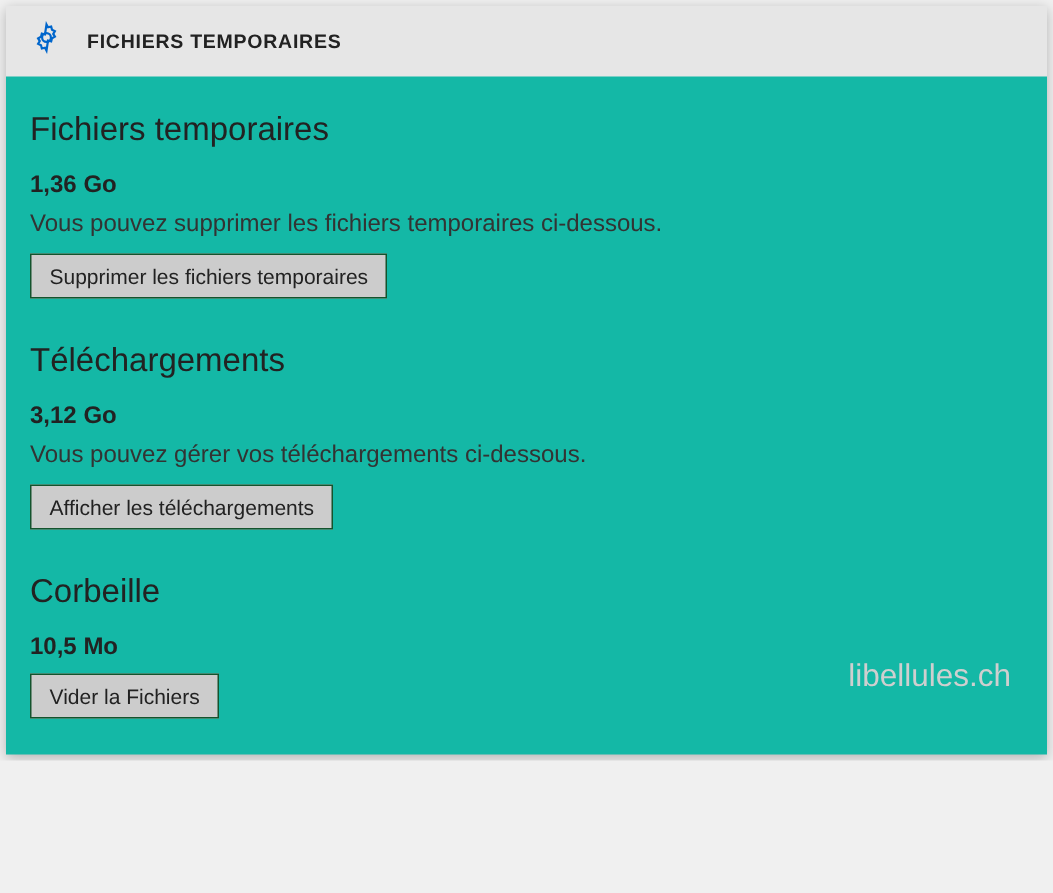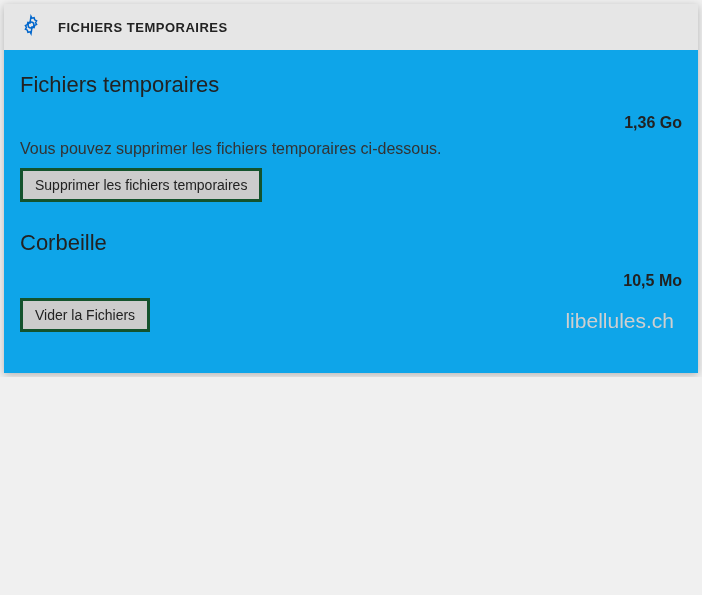--- a/index.html
+++ b/index.html
@@ -3,21 +3,21 @@
   <meta charset="utf-8">
   <style>
     * { margin: 0; padding: 0; box-sizing: border-box; }
     body {
       font-family: "Segoe UI", -apple-system, sans-serif;
       background: #f0f0f0;
       padding: 4px;
     }
     .window {
       width: 694px;
-      background: #0ea5e9;
+      background: #14b8a6;
       box-shadow: 0 2px 8px rgba(0,0,0,0.25);
     }
     .header {
       background: #e6e6e6;
       display: flex;
       align-items: center;
       gap: 16px;
       padding: 10px 16px;
     }
     .header-title {
@@ -30,43 +30,42 @@
       color: #0066cc;
       flex-shrink: 0;
     }
     .content {
       padding: 22px 16px 24px 16px;
     }
     .section {
       margin-bottom: 28px;
     }
     .section:last-child {
-      margin-bottom: 17px;
+      margin-bottom: 0;
     }
     .section-title {
       font-size: 22px;
       font-weight: 400;
       color: #222;
       margin-bottom: 16px;
     }
     .section-size {
       font-size: 16px;
       font-weight: 600;
       color: #222;
       margin-bottom: 8px;
-      text-align: right;
     }
     .section-desc {
       font-size: 16px;
       color: #333;
       margin-bottom: 10px;
     }
     .action-button {
       background: #cccccc;
-      border: 3px solid #14532d;
+      border: 1px solid #14532d;
       padding: 6px 12px;
       font-size: 14px;
       font-family: inherit;
       color: #222;
       cursor: pointer;
     }
     .watermark {
       position: absolute;
       right: 24px;
       bottom: 40px;
@@ -96,20 +95,26 @@
 
     <div class="content">
 
       <div class="section">
         <h2 class="section-title">Fichiers temporaires</h2>
         <div class="section-size">1,36 Go</div>
         <div class="section-desc">Vous pouvez supprimer les fichiers temporaires ci-dessous.</div>
         <button class="action-button">Supprimer les fichiers temporaires</button>
       </div>
 
+      <div class="section">
+        <h2 class="section-title">Téléchargements</h2>
+        <div class="section-size">3,12 Go</div>
+        <div class="section-desc">Vous pouvez gérer vos téléchargements ci-dessous.</div>
+        <button class="action-button">Afficher les téléchargements</button>
+      </div>
 
       <div class="section">
         <h2 class="section-title">Corbeille</h2>
         <div class="section-size">10,5 Mo</div>
         <button class="action-button">Vider la Fichiers</button>
       </div>
 
     </div>
   </div>
   <div class="watermark">libellules.ch</div>

